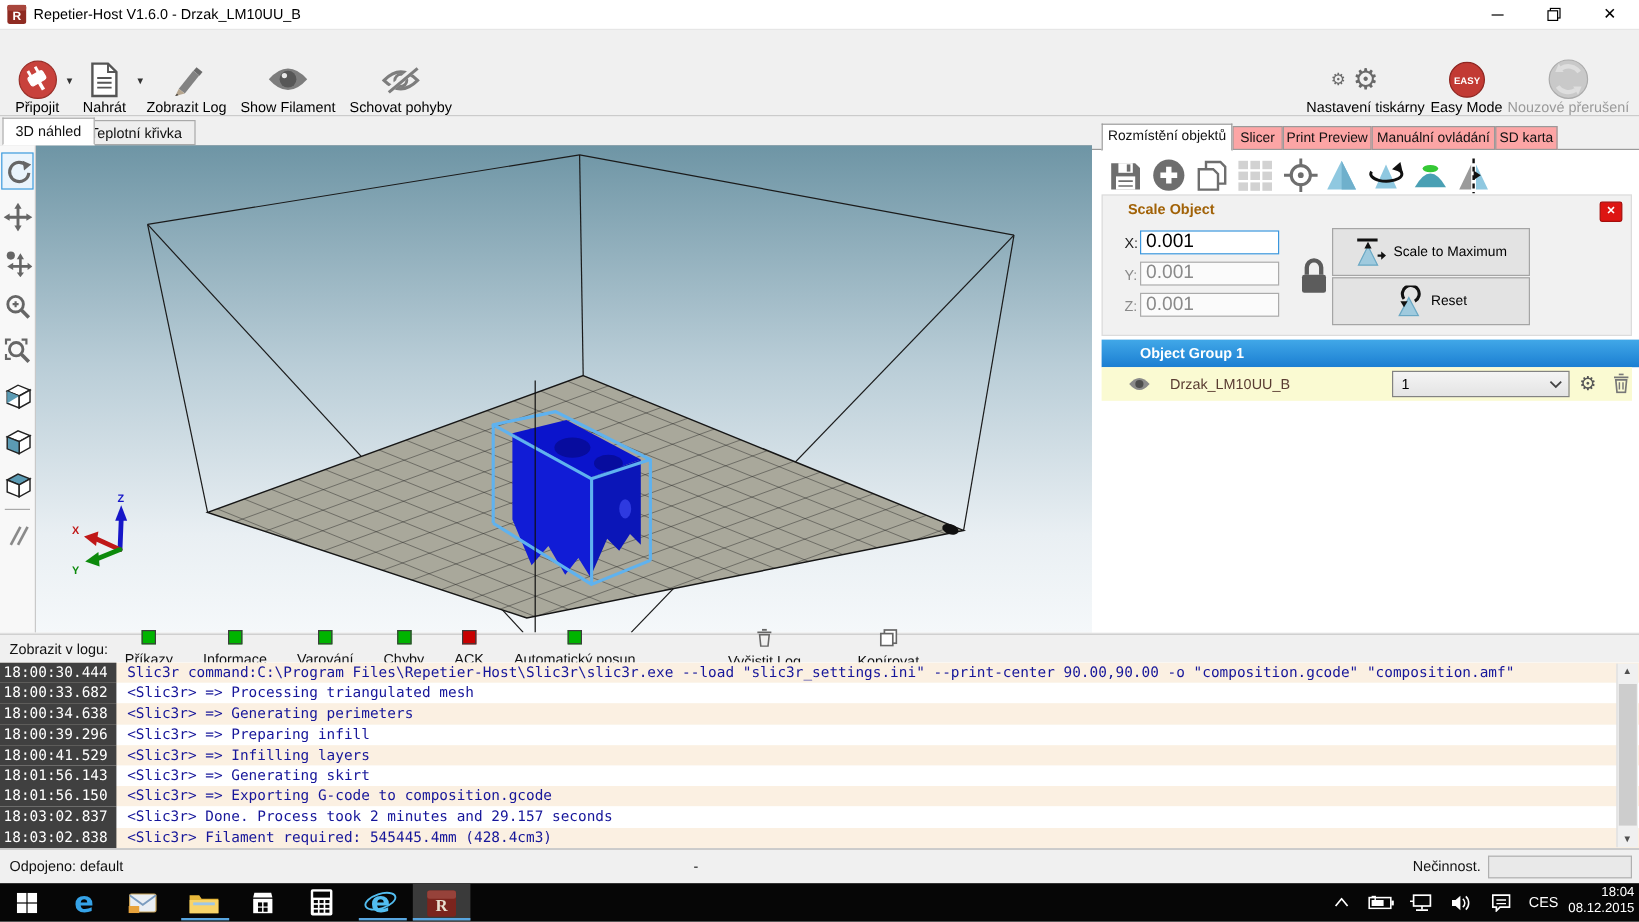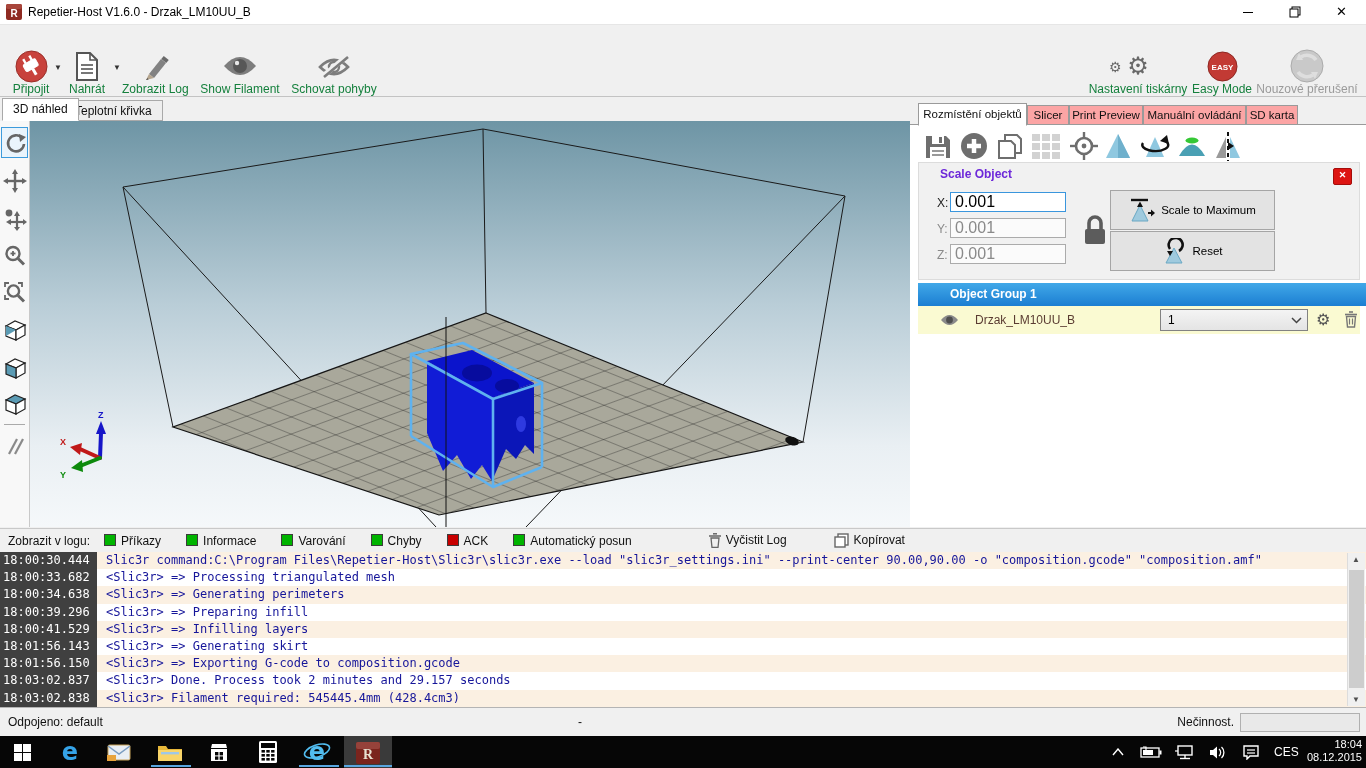--- a/index.html
+++ b/index.html
@@ -10,56 +10,56 @@
   .titlebar{left:0;top:0;width:1366px;height:24px;background:#fff;border-bottom:1px solid #e6e6e6;}
   .title-text{left:28px;top:0;line-height:24px;font-size:12px;color:#000;}
   .winbtn{top:0;width:45px;height:24px;text-align:center;line-height:24px;color:#000;}
   
   .menubar{left:0;top:24px;width:1366px;height:23px;background:#f0f0f0;display:flex;align-items:center;padding-left:6px;box-sizing:border-box;}
   .menu-item{padding:0 11px;line-height:23px;color:#101010;}
   
   .toolbar{left:0;top:47px;width:1366px;height:49px;background:#f0f0f0;border-bottom:1px solid #c3c3c3;}
   .tb-item{position:absolute;top:2px;height:46px;text-align:center;}
   .tb-icon{height:34px;display:flex;align-items:center;justify-content:center;}
-  .tb-label{font-size:12px;color:#15803d;margin-top:-1px;white-space:nowrap;}
+  .tb-label{font-size:12px;color:#000000;margin-top:-1px;white-space:nowrap;}
   .tb-caret{position:absolute;top:16px;font-size:8px;color:#333;}
   .disabled-label{color:#9a9a9a !important;}
   
   .viewtabs{left:0;top:97px;width:910px;height:24px;background:#f0f0f0;border-bottom:1px solid #a9a9a9;}
   .vtab{position:absolute;box-sizing:border-box;padding:0 10px;line-height:21px;font-size:12px;border:1px solid #a9a9a9;}
   .vtab.active{background:#fff;border-bottom:1px solid #fff;z-index:2;}
   .vtab.inactive{background:#eee;}
   
   .toolcol{left:0;top:121px;width:30px;height:406px;background:#f8f8f8;border-right:1px solid #c9c9c9;box-sizing:border-box;}
   .lt-btn{position:absolute;left:1px;width:27px;height:31px;display:flex;align-items:center;justify-content:center;}
   .lt-btn.selected{border:1px solid #3d9bdc;background:#eaf4fc;box-sizing:border-box;}
   
   .rp-strip{left:910px;top:97px;width:456px;height:28px;background:#f0f0f0;border-bottom:1px solid #9a9a9a;box-sizing:border-box;}
   .rtab{position:absolute;box-sizing:border-box;text-align:center;font-size:11.5px;border:1px solid #9a9a9a;background:#fca5a5;line-height:18px;height:20px;top:105px;}
   .rtab.active{background:#fff;height:23px;top:103px;line-height:21px;border-bottom:1px solid #fff;z-index:3;}
   .rp-content{left:910px;top:125px;width:456px;height:402px;background:#fff;}
   .rp-iconbtn{position:absolute;top:130px;width:32px;height:32px;display:flex;align-items:center;justify-content:center;}
   .scale-panel{left:918px;top:162px;width:442px;height:118px;background:#f1f1f1;border:1px solid #dcdcdc;box-sizing:border-box;}
-  .sp-title{left:940px;top:167px;font-weight:bold;font-size:12px;color:#6d28d9;}
+  .sp-title{left:940px;top:167px;font-weight:bold;font-size:12px;color:#a16207;}
   .sp-close{left:1333px;top:168px;width:17px;height:15px;background:#dd1512;border:1px solid #a50d0b;border-radius:2px;color:#fff;
             font-size:9px;line-height:13px;text-align:center;font-weight:bold;}
   .sp-label{font-size:12px;color:#222;}
   .sp-input{position:absolute;width:106px;height:18px;font-size:16px;font-family:"Liberation Sans",sans-serif;padding:0 4px;box-sizing:content-box;}
   .sp-input.active{border:1px solid #3a96dd;background:#fff;color:#000;}
   .sp-input.dis{border:1px solid #ababab;background:#fbfbfb;color:#8a8a8a;}
   .sp-btn{position:absolute;left:1110px;width:163px;height:38px;background:#e3e3e3;border:1px solid #a5a5a5;display:flex;align-items:center;justify-content:center;gap:6px;font-size:11.5px;color:#000;}
   .group-header{left:918px;top:283px;width:528px;height:23px;background:linear-gradient(#41a8e8,#1b7ed2);color:#fff;font-weight:bold;line-height:23px;padding-left:32px;box-sizing:border-box;}
   .object-row{left:918px;top:306px;width:442px;height:28px;background:#fafad2;}
   .obj-name{left:975px;top:306px;line-height:28px;color:#5a3c32;font-size:12px;}
   .dropdown{left:1160px;top:309px;width:148px;height:22px;background:linear-gradient(#f4f4f4,#e4e4e4);border:1px solid #828282;box-sizing:border-box;}
   .dd-value{position:absolute;left:7px;top:0;line-height:20px;color:#000;}
   .dd-chev{position:absolute;right:5px;top:7px;}
   
   .log-toolbar{left:0;top:528px;width:1366px;height:24px;background:#f0f0f0;border-top:1px solid #c9c9c9;display:flex;align-items:center;box-sizing:border-box;}
-  .log-toggle{display:flex;gap:5px;margin-right:25px;}
+  .log-toggle{display:flex;align-items:center;gap:5px;margin-right:25px;flex-direction:column;}
   .sq{width:12px;height:12px;border:1px solid #3c3c3c;box-sizing:border-box;display:inline-block;}
   .log-area{left:0;top:552px;width:1366px;height:155px;background:#fff;overflow:hidden;}
   .log-row{height:17.2px;line-height:17.2px;white-space:pre;font-family:"DejaVu Sans Mono",monospace;font-size:12px;}
   .log-row:nth-child(odd){background:#fbf0e2;}
   .log-row:nth-child(even){background:#fff;}
   .log-time{display:inline-block;width:97px;background:#404040;color:#fff;padding-left:3px;box-sizing:border-box;}
   .log-text{color:#16169a;padding-left:9px;}
   .log-scroll{left:1347px;top:553px;width:18px;height:153px;background:#f0f0f0;border-left:1px solid #dcdcdc;box-sizing:border-box;}
   .scroll-thumb{position:absolute;left:1px;top:17px;width:15px;height:118px;background:#cdcdcd;}
   .scroll-arrow{position:absolute;left:0;width:16px;text-align:center;font-size:8px;color:#505050;}

